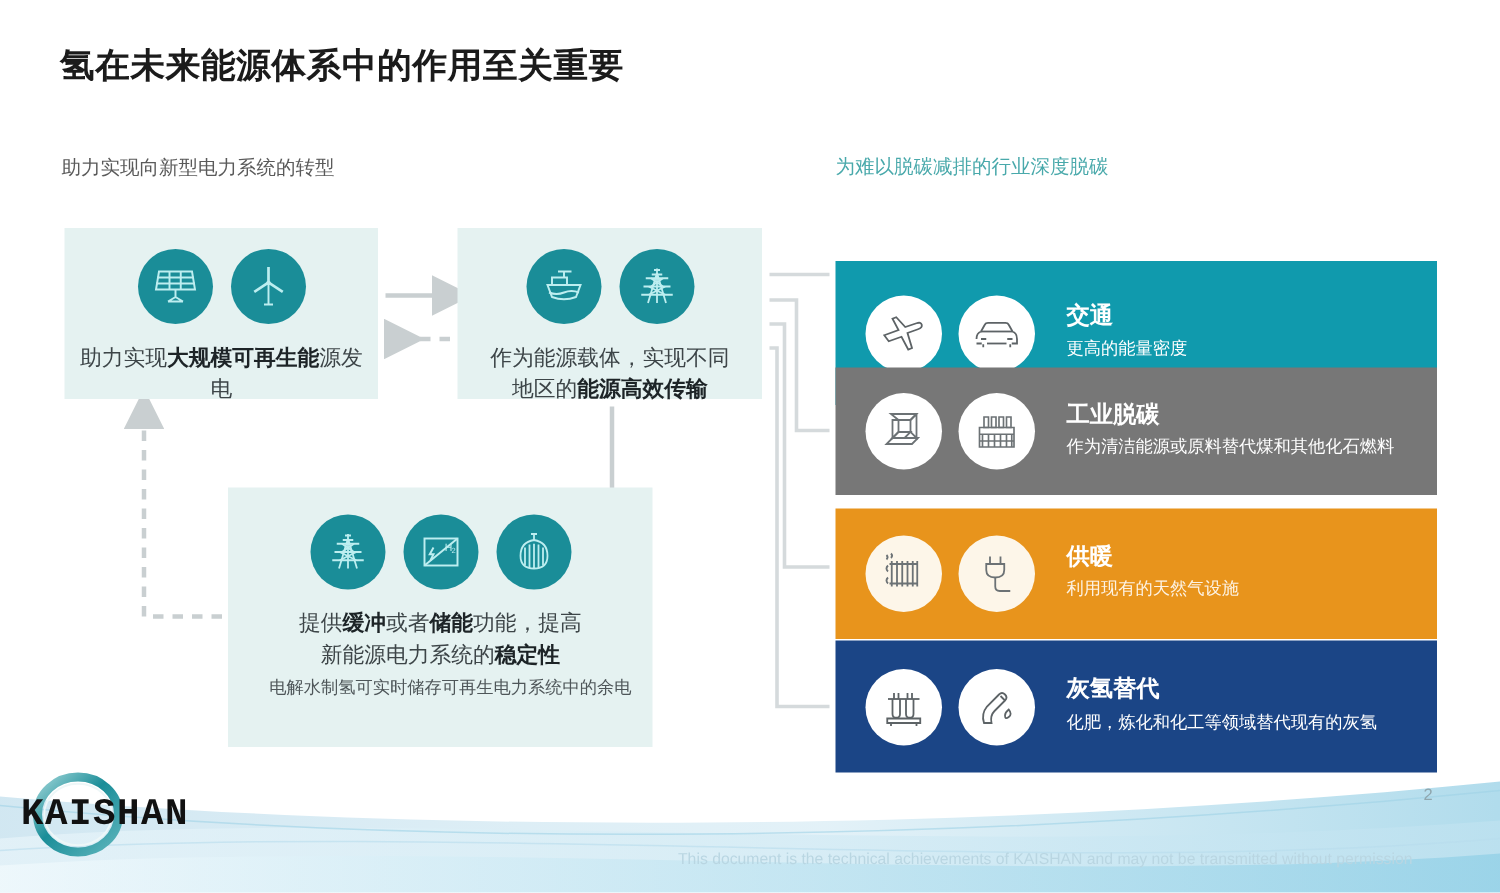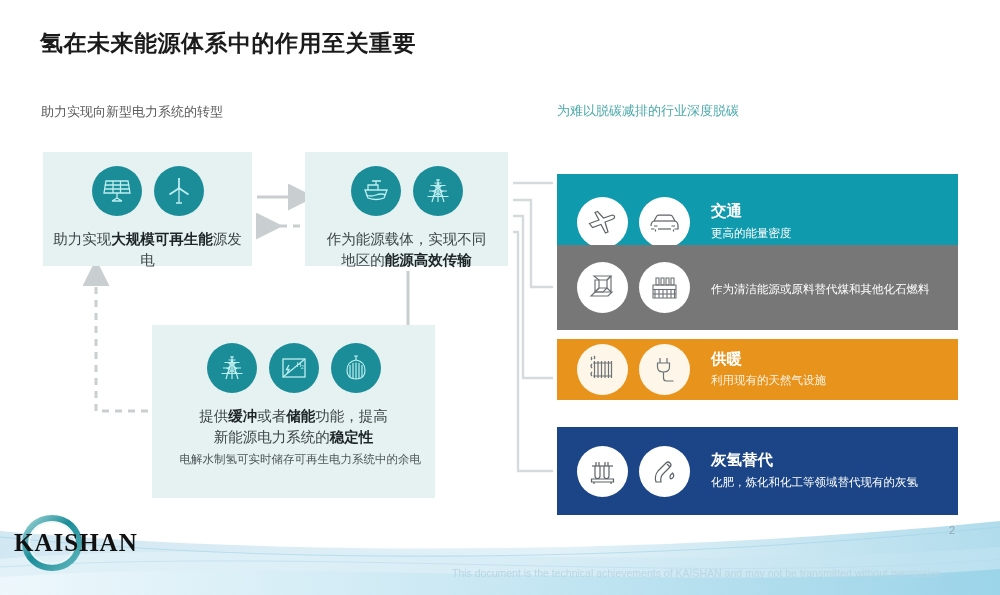--- a/index.html
+++ b/index.html
@@ -66,39 +66,39 @@
     position: absolute; left: 557px; width: 401px;
     display: flex; align-items: center; padding-left: 20px; gap: 11px;
   }
   .rcard .ic { width: 51px; height: 51px; background: #ffffff; }
   .rcard .body { margin-left: 10px; }
   .rcard .hd { font-size: 15.5px; font-weight: bold; line-height: 1.2; }
   .rcard .dk { font-size: 11.5px; line-height: 1.45; margin-top: 4px; }
 
   #card1 { top: 154px; height: 96px; background:#109aad;margin-top:20px; }
   #card2 { top: 245px; height: 85px; background:#777777; }
-  #card3 { top: 339px; height: 61px; background:#e8941c;align-items:center; }
+  #card3 { top: 339px; height: 87px; background:#e8941c;align-items:center; }
   #card4 { top: 427px; height: 88px; background:#1b4586;font-family:Liberation Serif, serif; }
 
   #card1 .hd, #card1 .dk { color:#ffffff; }
   #card2 .hd, #card2 .dk { color:#ffffff; }
   #card3 .hd { color:#ffffff; } #card3 .dk { color:#fdf3e4; }
   #card4 .hd, #card4 .dk { color:#ffffff; }
   #card3 .ic { background:#fdf6e9; }
 
   
   .conn { position: absolute; left:0; top:0; width:1000px; height:595px; pointer-events:none; }
 
   
   .footer-wave { position:absolute; left:0; bottom:0; width:1000px; height:88px; }
   .logo { position:absolute; left:10px; bottom:22px; width:140px; height:58px; }
   .logo-text {
     position:absolute; left:14px; bottom:38px;
     font-size:25px; font-weight:bold; color:#111;
-    letter-spacing:1px; font-family:Liberation Serif, serif;
+    letter-spacing:1px; font-family:Liberation Mono, monospace;
   }
   .disclaimer {
     position:absolute; left:452px; bottom:16px;
     font-size:10.5px; color:#b9d6e2; white-space:nowrap;
   }
   .pagenum { position:absolute; left:949px; top:524px; font-size:11px; color:#8fa6ae; }
 </style>
 </head>
 <body>
 
@@ -240,20 +240,21 @@
     <div class="circ ic">
       <svg width="33" height="33" viewBox="0 0 33 33" fill="none" stroke="#6c7275" stroke-width="1.1">
         <path d="M5 14 h23 v13 H5 z"></path>
         <path d="M5 18.5 h23"></path>
         <path d="M8 7 h3 v7 H8 z M13 7 h3 v7 h-3 z M18 7 h3 v7 h-3 z M23 7 h3 v7 h-3 z"></path>
         <path d="M7 18.5 v8.5 M11 18.5 v8.5 M15 18.5 v8.5 M19 18.5 v8.5 M23 18.5 v8.5 M26.5 18.5 v8.5"></path>
         <path d="M5 23 h23"></path>
       </svg>
     </div>
     <div class="body">
+      <div class="hd">工业脱碳</div>
       <div class="dk">作为清洁能源或原料替代煤和其他化石燃料</div>
     </div>
   </div>
 
   <div class="rcard" id="card3">
     <div class="circ ic">
       <svg width="33" height="33" viewBox="0 0 33 33" fill="none" stroke="#6c7275" stroke-width="1.2">
         <path d="M7 10 h19 M7 23 h19"></path>
         <path d="M8.5 8 v17 M12 8 v17 M15.5 8 v17 M19 8 v17 M22.5 8 v17 M25.5 8 v17"></path>
         <path d="M6 11 q-2 2 0 4 M6 19 q-2 2 0 4"></path>

